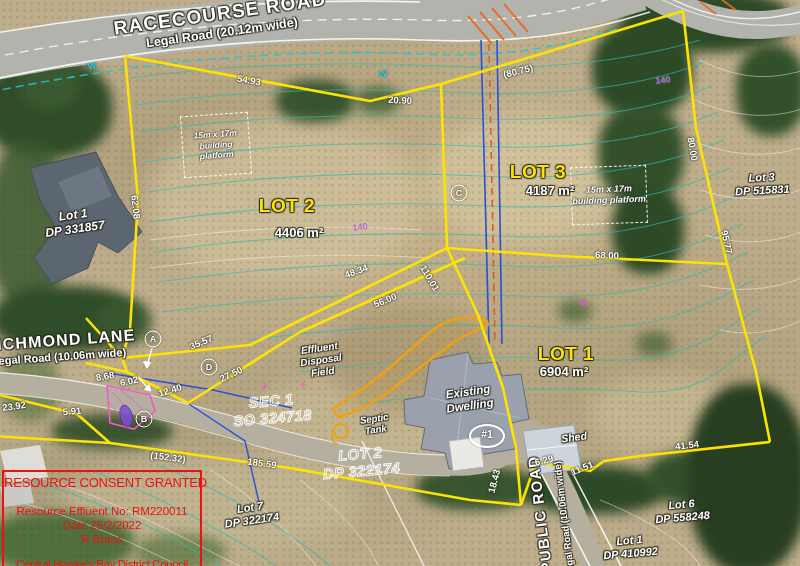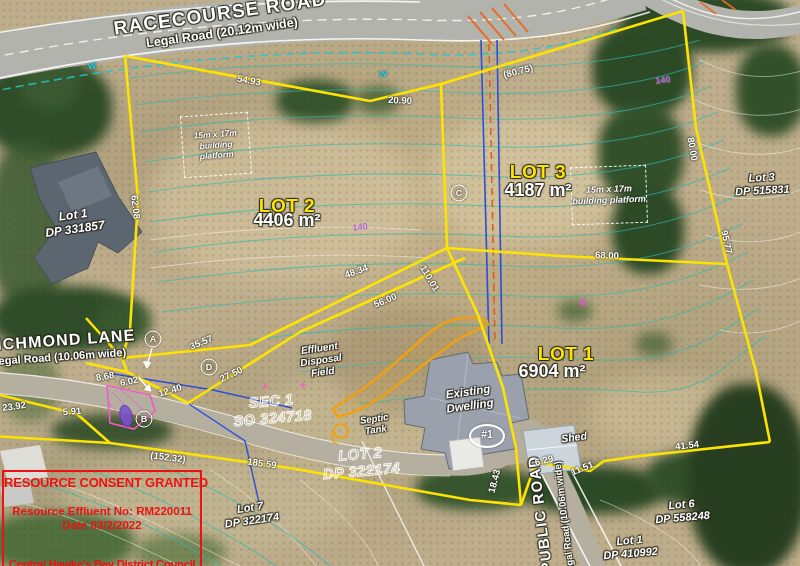--- a/index.html
+++ b/index.html
@@ -20,21 +20,21 @@
     background-size:7px 7px;}
   .blob{position:absolute;border-radius:45%;filter:blur(6px);}
   .svgwrap{position:absolute;inset:0;}
   
   .lbl{position:absolute;transform:translate(-50%,-50%);white-space:nowrap;color:#fff;
        font-weight:bold;text-align:center;line-height:1.18;
        text-shadow:-1px -1px 1px rgba(35,35,25,.85),1px -1px 1px rgba(35,35,25,.85),
                    -1px 1px 1px rgba(35,35,25,.85),1px 1px 1px rgba(35,35,25,.85);}
   .rd{letter-spacing:1.2px;}
   .lotlab{color:#fce303;font-size:19px;letter-spacing:.5px;}
-  .lotarea{font-size:18px;}
+  .lotarea{font-size:13px;padding-left:24px;}
   .adj{font-style:italic;font-size:11px;}
   .hollow{font-style:italic;font-size:14.5px;letter-spacing:.6px;color:transparent;
           -webkit-text-stroke:1px rgba(255,255,255,.92);text-shadow:none;}
   .feat{font-style:italic;}
   .meas{position:absolute;transform:translate(-50%,-50%);white-space:nowrap;color:#fff;
         font-weight:bold;font-size:9.5px;
         text-shadow:0 0 2px rgba(30,30,20,.9),0 0 2px rgba(30,30,20,.9);}
   .clabel{position:absolute;transform:translate(-50%,-50%);color:#b15fd6;font-size:9px;font-weight:bold;
         text-shadow:0 0 2px rgba(255,255,255,.4);}
   .wsym{position:absolute;transform:translate(-50%,-50%);color:#29d0e0;font-size:9px;font-weight:bold;
@@ -47,21 +47,21 @@
         transform:translate(-50%,-50%);color:#fff;font-size:10.5px;font-weight:bold;line-height:17px;
         text-align:center;text-shadow:0 0 2px #000;box-shadow:0 0 2px rgba(0,0,0,.4);}
   .platform{position:absolute;border:1.6px dashed rgba(255,255,255,.92);display:flex;
         align-items:center;justify-content:center;}
   .platform .ptxt{color:#fff;font-weight:bold;font-style:italic;text-align:center;line-height:1.25;
         text-shadow:0 0 2px rgba(30,30,20,.9),0 0 2px rgba(30,30,20,.9);}
   
   #stamp{position:absolute;left:2px;top:470px;width:196px;height:100px;
         border:2.5px solid #ee1111;}
   #stamp .sline{position:absolute;left:0;width:100%;text-align:center;color:#ee1111;
-        font-weight:bold;white-space:nowrap;}
+        font-weight:normal;white-space:nowrap;}
   #stamp-title{top:3px;font-size:13px;letter-spacing:-.2px;}
   #stamp-no{top:33px;font-size:11.5px;}
   #stamp-date{top:47px;font-size:11.5px;}
   #stamp-by{top:61px;font-size:11.5px;}
   #stamp-council{top:86px;font-size:11.5px;letter-spacing:-.4px;}
 </style>
 </head>
 <body>
 
 <div id="stage">
@@ -240,21 +240,21 @@
   </div>
 
   <div class="lbl rd" style="left:220px;top:14px;font-size:19px;transform:translate(-50%,-50%) rotate(-8deg);">RACECOURSE ROAD</div>
   <div class="lbl" style="left:222px;top:33px;font-size:12.5px;transform:translate(-50%,-50%) rotate(-8deg);">Legal Road (20.12m wide)</div>
   <div class="lbl rd" style="left:60px;top:341px;font-size:16px;transform:translate(-50%,-50%) rotate(-4deg);">RICHMOND LANE</div>
   <div class="lbl" style="left:59px;top:357px;font-size:11px;transform:translate(-50%,-50%) rotate(-4deg);">Legal Road (10.06m wide)</div>
   <div class="lbl rd" style="left:540px;top:514px;font-size:15px;transform:translate(-50%,-50%) rotate(-97deg);">PUBLIC ROAD</div>
   <div class="lbl" style="left:564px;top:519px;font-size:9.5px;transform:translate(-50%,-50%) rotate(-97deg);">Legal Road (10.06m wide)</div>
 
   <div class="lbl lotlab" style="left:287px;top:206px;">LOT 2</div>
-  <div class="lbl lotarea" style="left:287px;top:221px;">4406 m²</div>
+  <div class="lbl lotarea" style="left:287px;top:233px;">4406 m²</div>
   <div class="lbl lotlab" style="left:538px;top:172px;">LOT 3</div>
   <div class="lbl lotarea" style="left:538px;top:191px;">4187 m²</div>
   <div class="lbl lotlab" style="left:566px;top:354px;">LOT 1</div>
   <div class="lbl lotarea" style="left:552px;top:372px;">6904 m²</div>
 
   <div class="lbl adj" style="left:74px;top:222px;transform:translate(-50%,-50%) rotate(-8deg);font-size:12px;">
     <div>Lot 1</div>
       <div>DP 331857</div>
   </div>
   <div class="lbl adj" style="left:762px;top:184px;transform:translate(-50%,-50%) rotate(-3deg);">
@@ -330,16 +330,17 @@
       <span class="wsym" style="left: 92px; top: 66px; transform: translate(-50%, -50%) rotate(-12deg);">W</span>
       <div class="marker" style="left: 153px; top: 339px;">A</div>
       <div class="marker" style="left: 209px; top: 367px;">D</div>
       <div class="marker" style="left: 144px; top: 419px;">B</div>
       <div class="marker" style="left: 459px; top: 193px;">C</div>
     </div>
 
   <div id="stamp">
     <div class="sline" id="stamp-title">RESOURCE CONSENT GRANTED</div>
     <div class="sline" id="stamp-no">Resource Effluent No: RM220011</div>
-    <div class="sline" id="stamp-date">Date 03/2/2022</div>
+    <div class="sline" id="stamp-date">Date 25/2/2022</div>
+    <div class="sline" id="stamp-by">R Burns</div>
     <div class="sline" id="stamp-council">Central Hawke's Bay District Council</div>
   </div>
 </div>
 
 </body></html>

